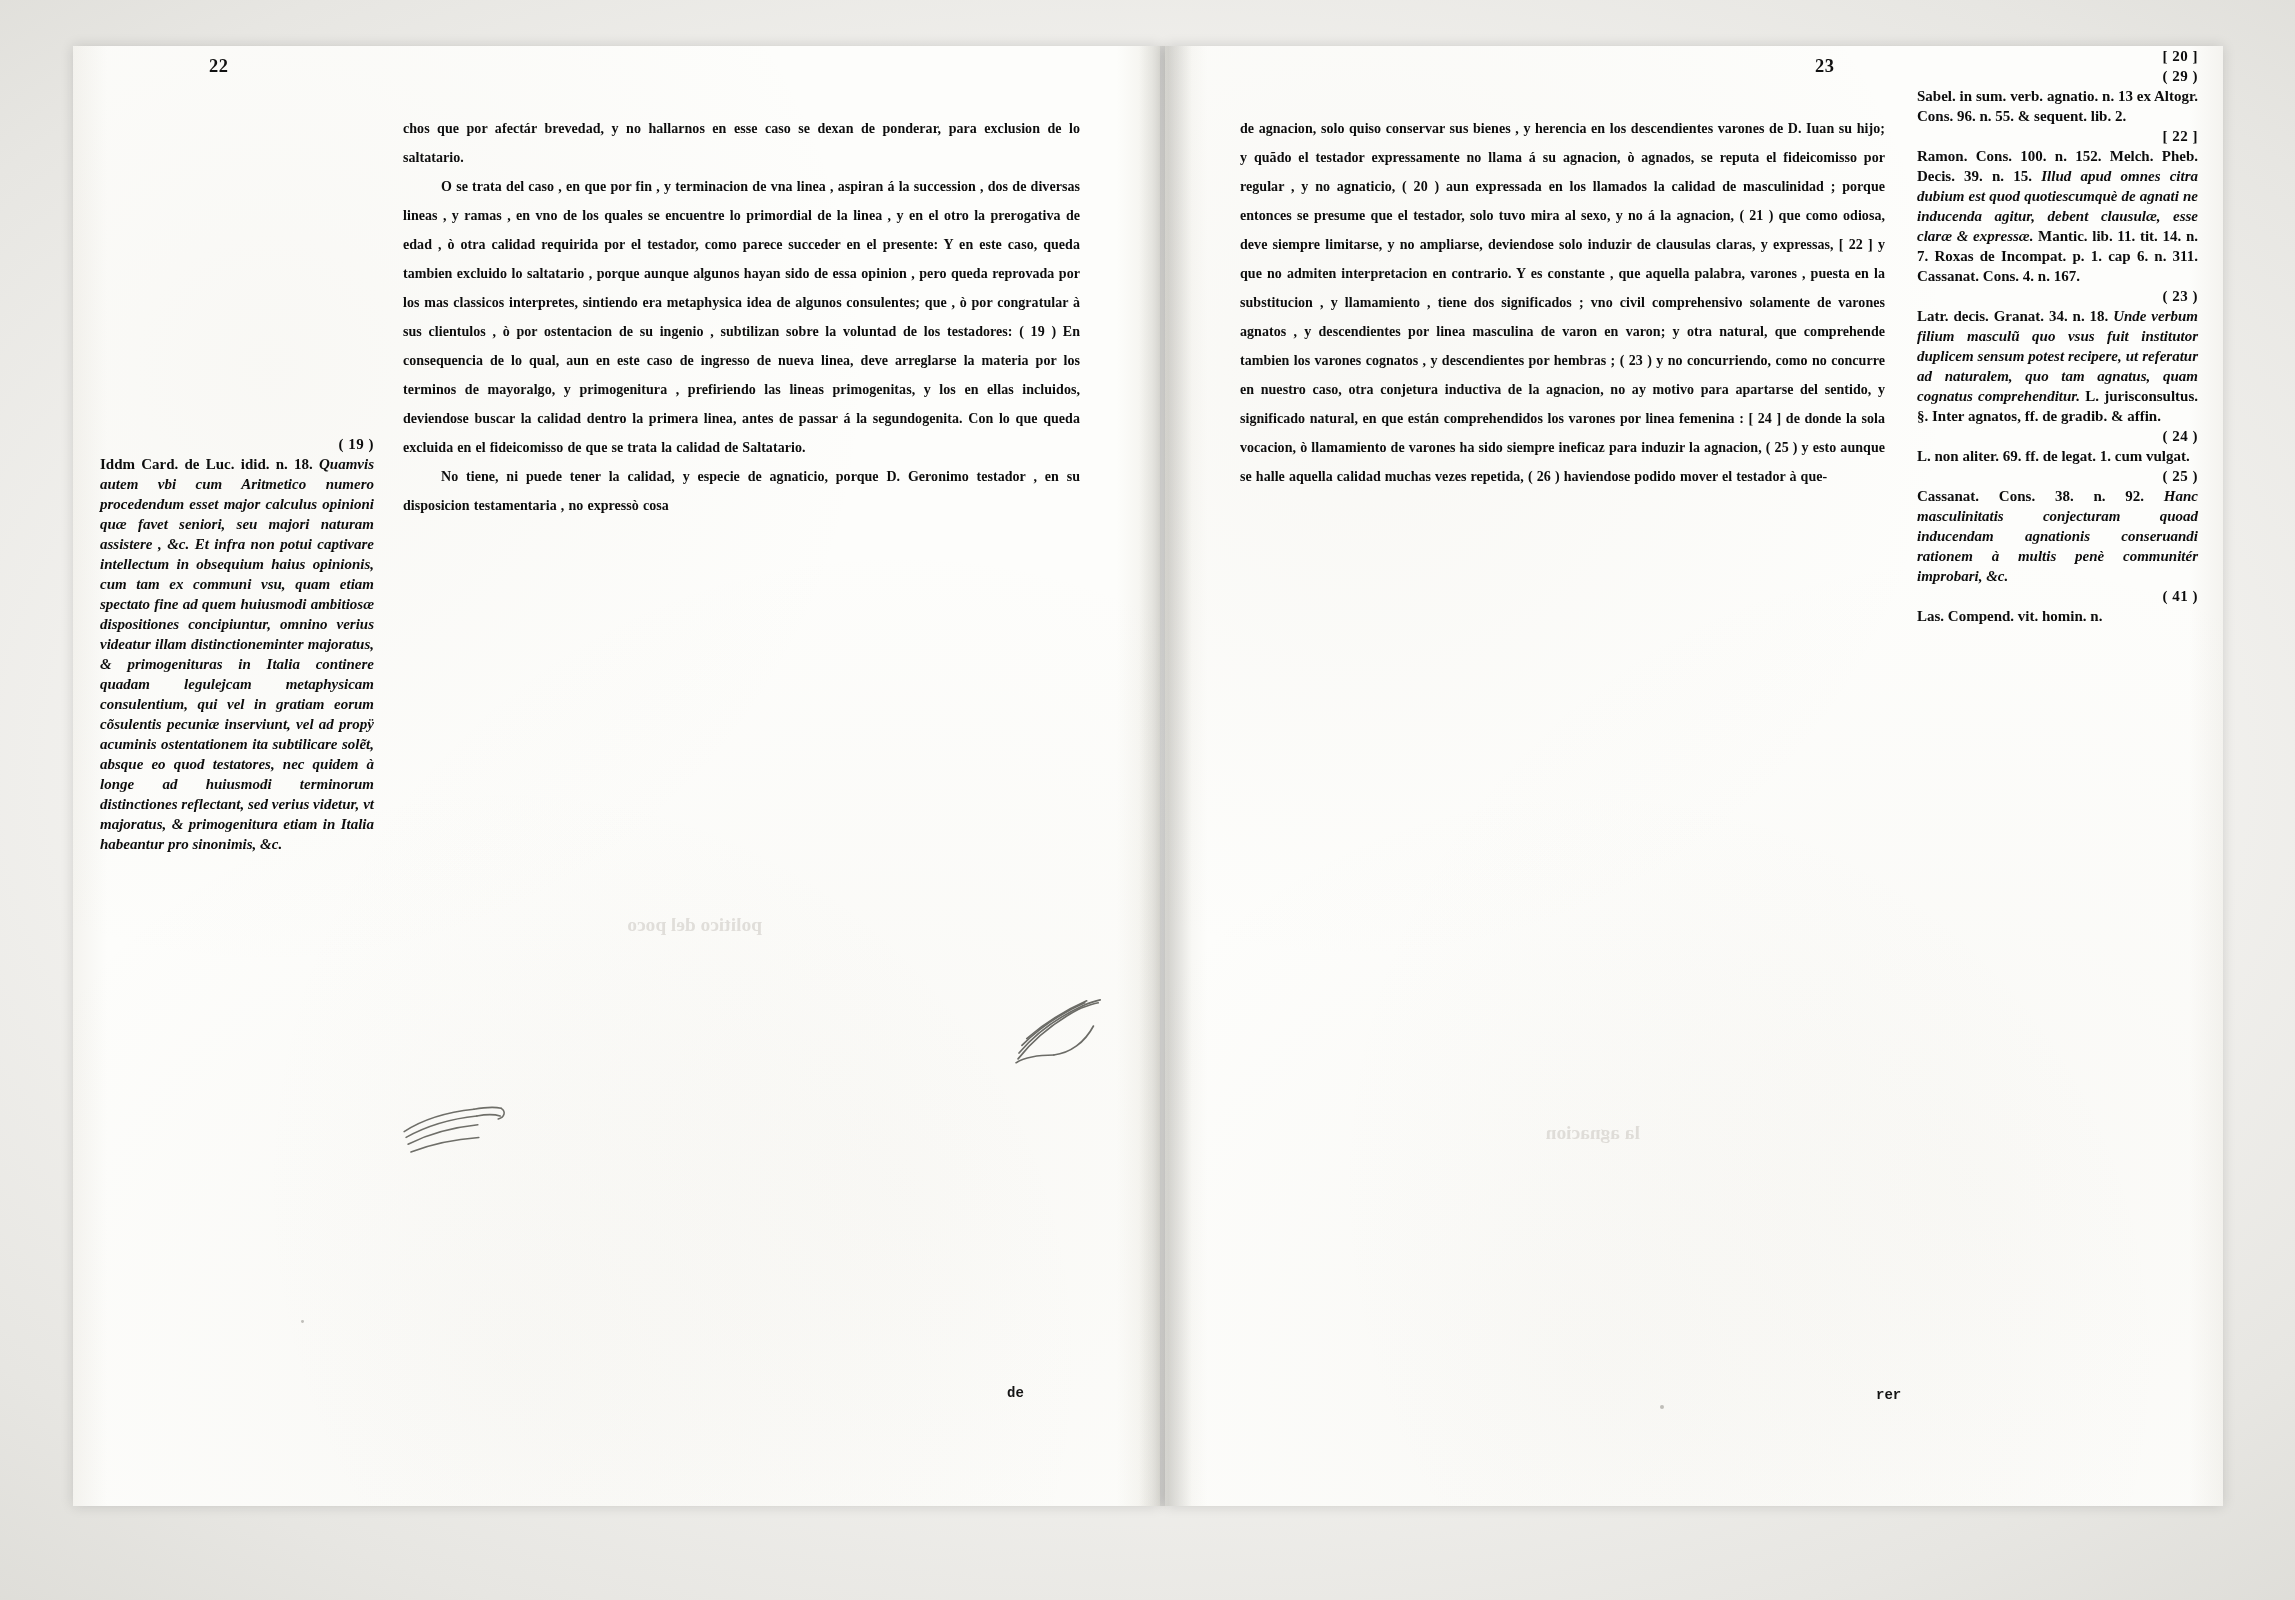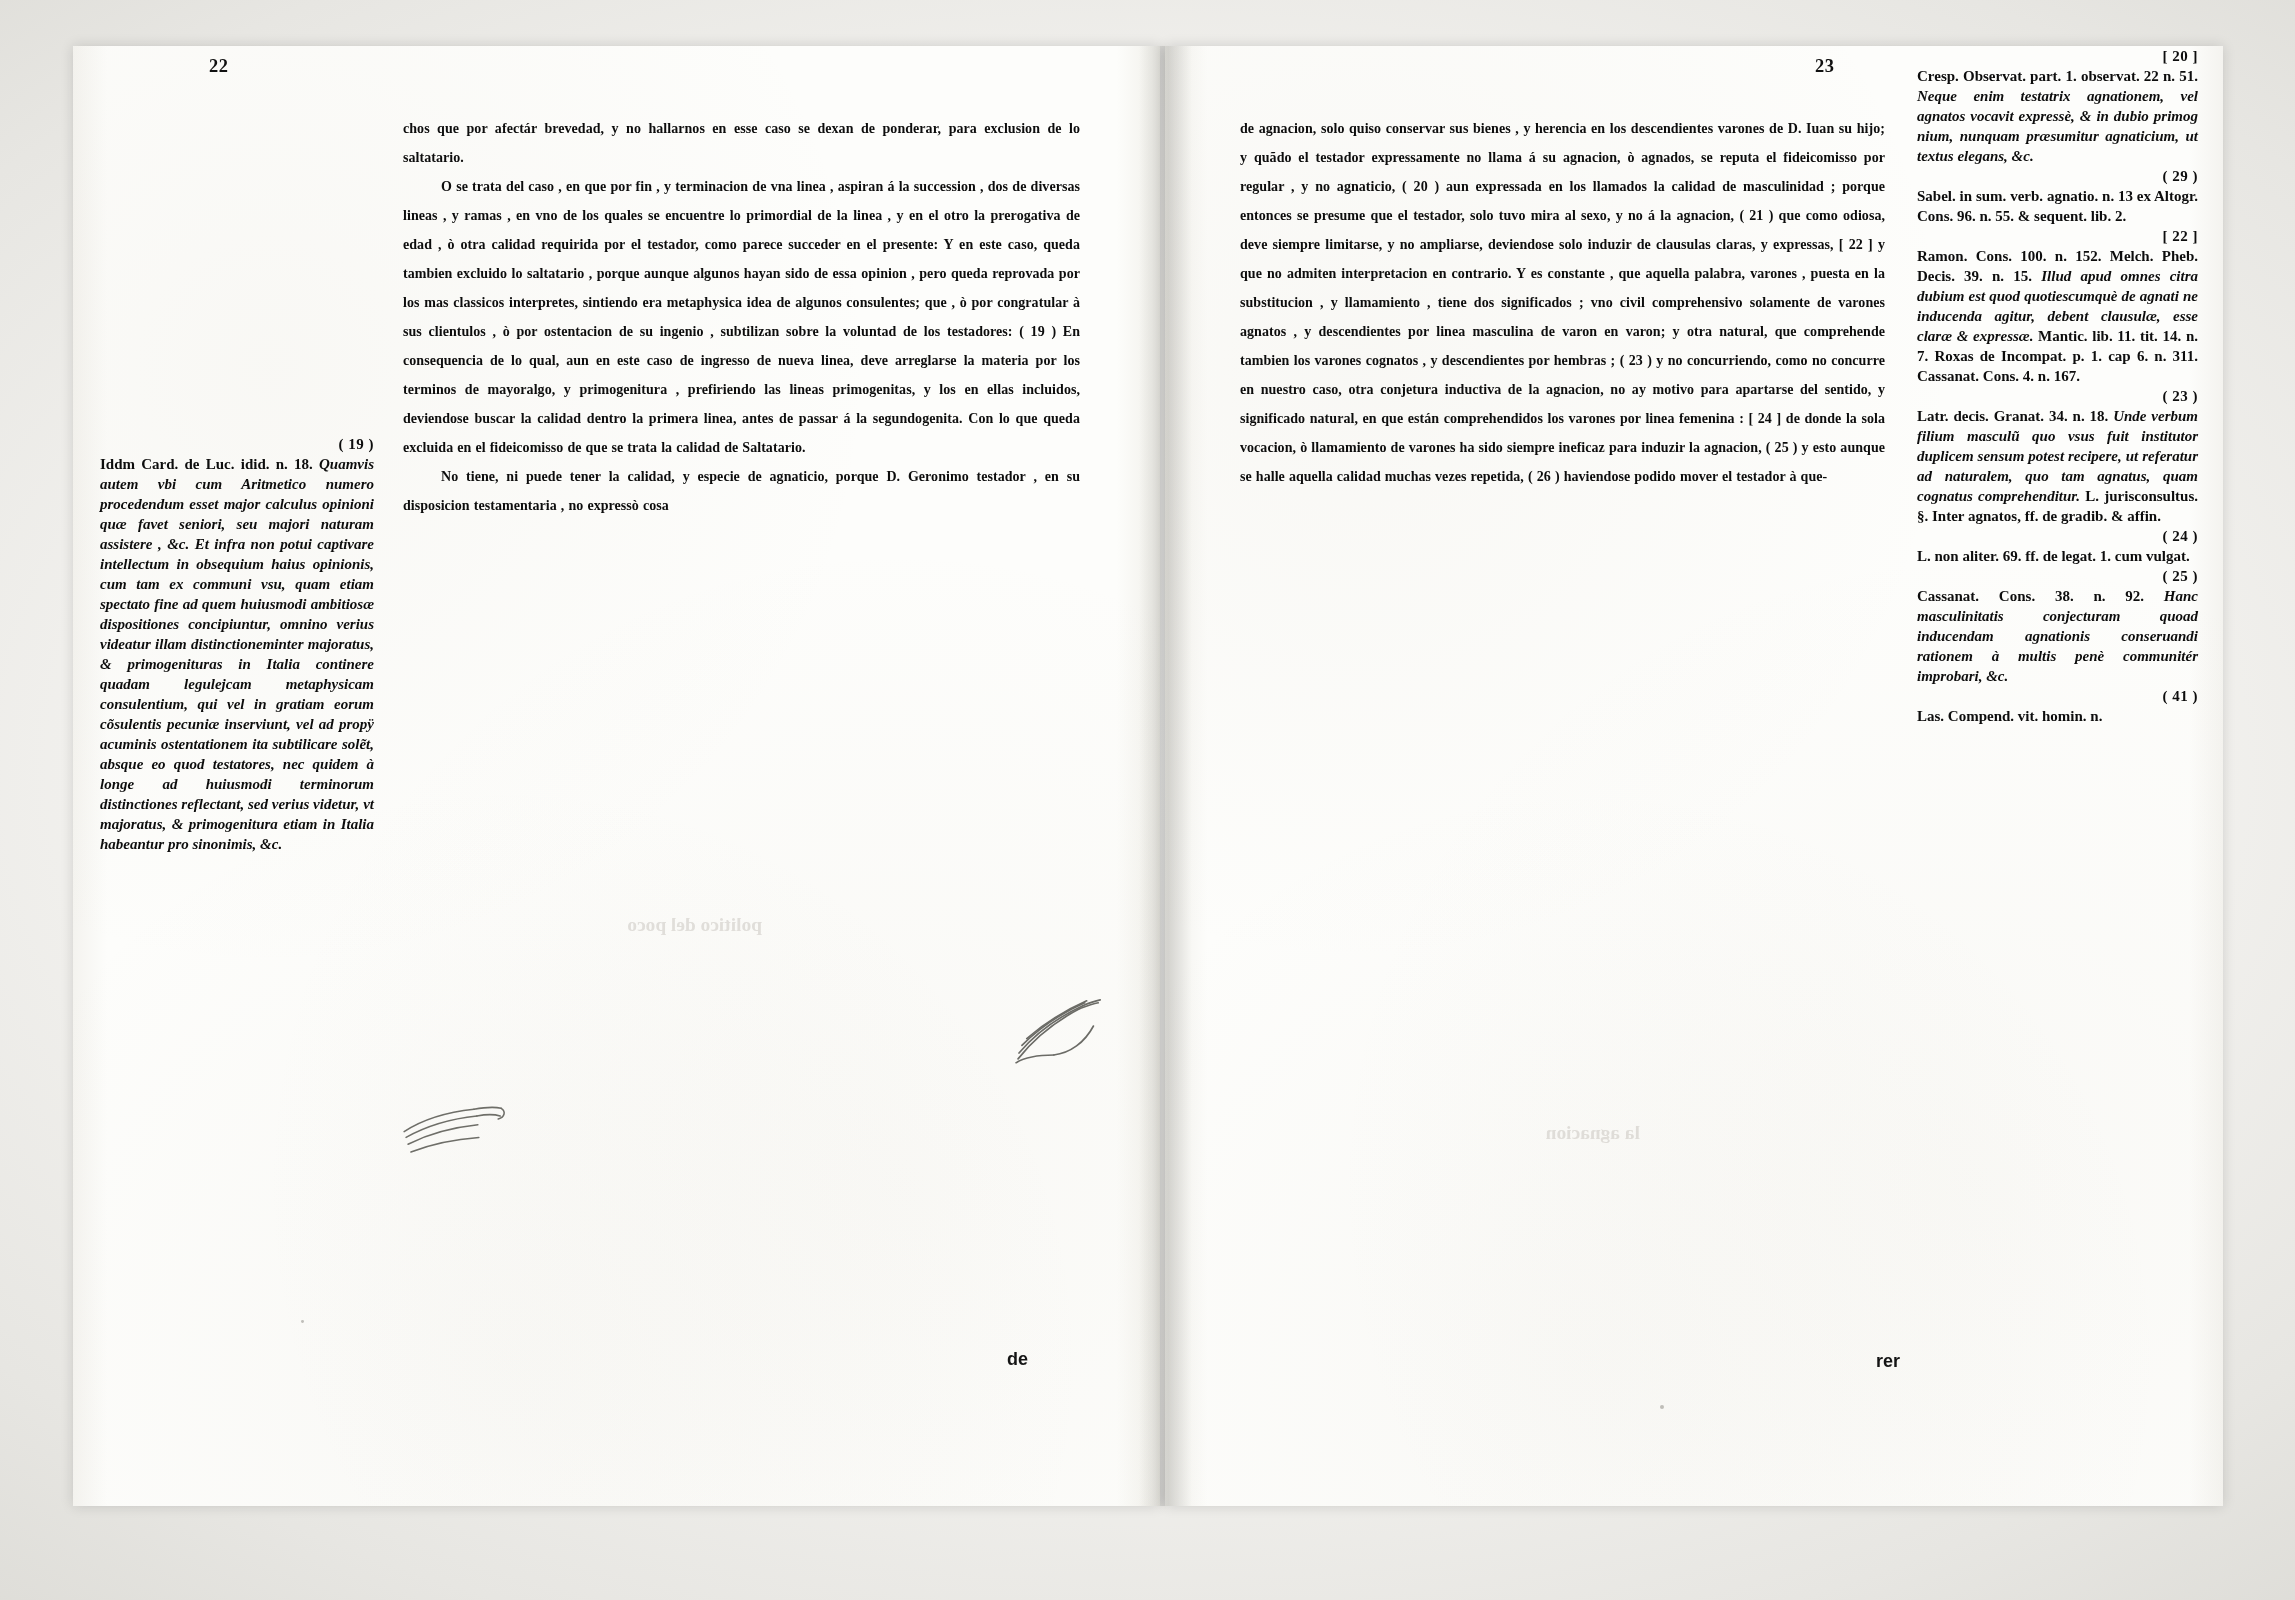--- a/index.html
+++ b/index.html
@@ -120,24 +120,25 @@
     display: block;
     text-align: right;
     font-style: normal;
     font-weight: 700;
     letter-spacing: 0.5px;
     margin-top: 1.5px;
   }
 
   .catchword {
     position: absolute;
-    font-family: Liberation Sans, sans-serif;
-    font-weight: 700;
-    font-size: 18px;
+    font-family: Liberation Mono, monospace;
+    font-weight: 700;
+    font-size: 14px;
     color: #141414;
+    margin-top: 36px;
   }
 
   
   .showthrough {
     position: absolute;
     color: rgba(120,110,100,0.20);
     font-family: "Liberation Serif", "DejaVu Serif", serif;
     font-weight: 700;
     font-size: 19.4px;
     line-height: 29px;
@@ -214,22 +215,20 @@
 
         <div class="folio" style="left:650px; top:9.7px;">23</div>
 
         <div class="col body-col" style="left:75px; top:27px; width:645px;">
           <p>de agnacion, solo quiso conservar sus bienes , y herencia en los descendientes varones de D. Iuan su hijo; y quãdo el testador expressamente no llama á su agnacion, ò agnados, se reputa el fideicomisso por regular , y no agnaticio, ( 20 ) aun expressada en los llamados la calidad de masculinidad ; porque entonces se presume que el testador, solo tuvo mira al sexo, y no á la agnacion, ( 21 ) que como odiosa, deve siempre limitarse, y no ampliarse, deviendose solo induzir de clausulas claras, y expressas, [ 22 ] y que no admiten interpretacion en contrario. Y es constante , que aquella palabra, varones , puesta en la substitucion , y llamamiento , tiene dos significados ; vno civil comprehensivo solamente de varones agnatos , y descendientes por linea masculina de varon en varon; y otra natural, que comprehende tambien los varones cognatos , y descendientes por hembras ; ( 23 ) y no concurriendo, como no concurre en nuestro caso, otra conjetura inductiva de la agnacion, no ay motivo para apartarse del sentido, y significado natural, en que están comprehendidos los varones por linea femenina : [ 24 ] de donde la sola vocacion, ò llamamiento de varones ha sido siempre ineficaz para induzir la agnacion, ( 25 ) y esto aunque se halle aquella calidad muchas vezes repetida, ( 26 ) haviendose podido mover el testador à que-</p>
         </div>
 
         <div class="col note-col" style="left:752px; top:0px; width:281px;">
 
           <p class="note-num">[ 20 ]</p>
-          <p><span class="ref">Cresp. Observat. part. 1. observat. 22 n. 51.</span>
-             <span class="quote">Neque enim testatrix agnationem, vel agnatos vocavit expressè, &amp; in dubio primog nium, nunquam præsumitur agnaticium, ut textus elegans, &amp;c.</span></p>
 
           <p class="note-num">( 29 )</p>
           <p><span class="ref">Sabel. in sum. verb. agnatio. n. 13 ex Altogr. Cons. 96. n. 55. &amp; sequent. lib. 2.</span></p>
 
           <p class="note-num">[ 22 ]</p>
           <p><span class="ref">Ramon. Cons. 100. n. 152. Melch. Pheb. Decis. 39. n. 15.</span>
              <span class="quote">Illud apud omnes citra dubium est quod quotiescumquè de agnati ne inducenda agitur, debent clausulæ, esse claræ &amp; expressæ.</span>
              <span class="ref">Mantic. lib. 11. tit. 14. n. 7. Roxas de Incompat. p. 1. cap 6. n. 311. Cassanat. Cons. 4. n. 167.</span></p>
 
           <p class="note-num">( 23 )</p>

